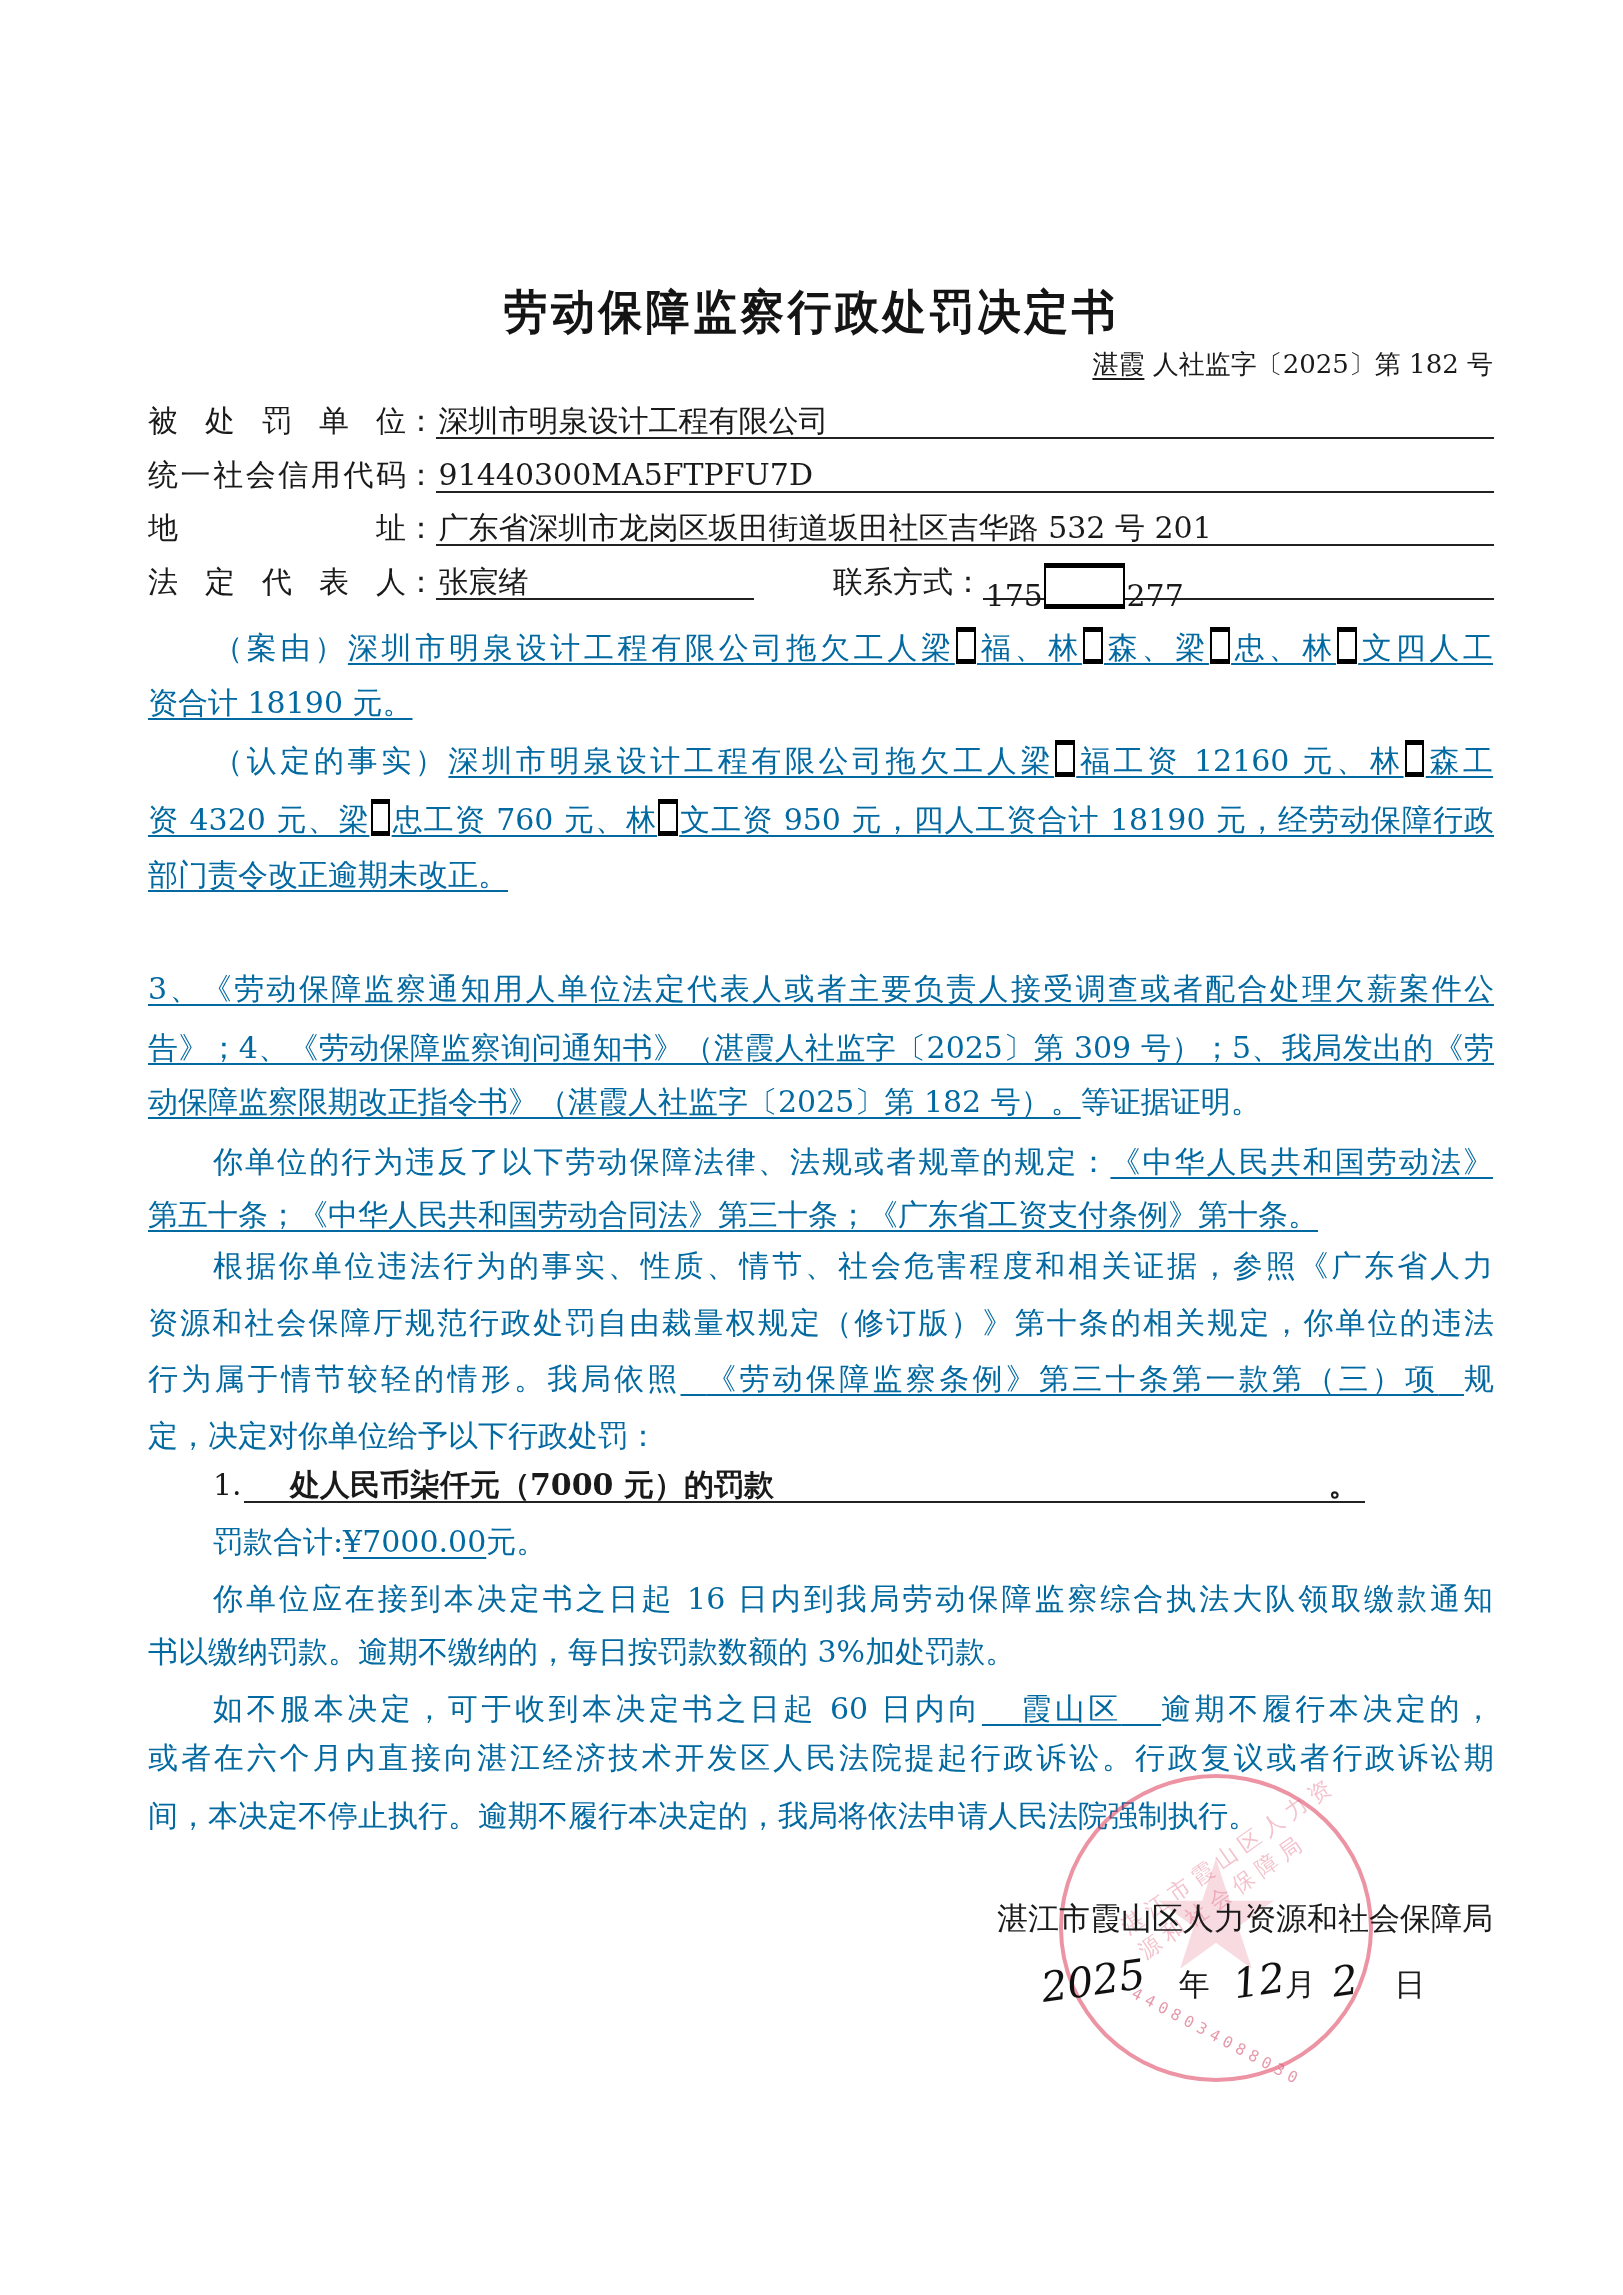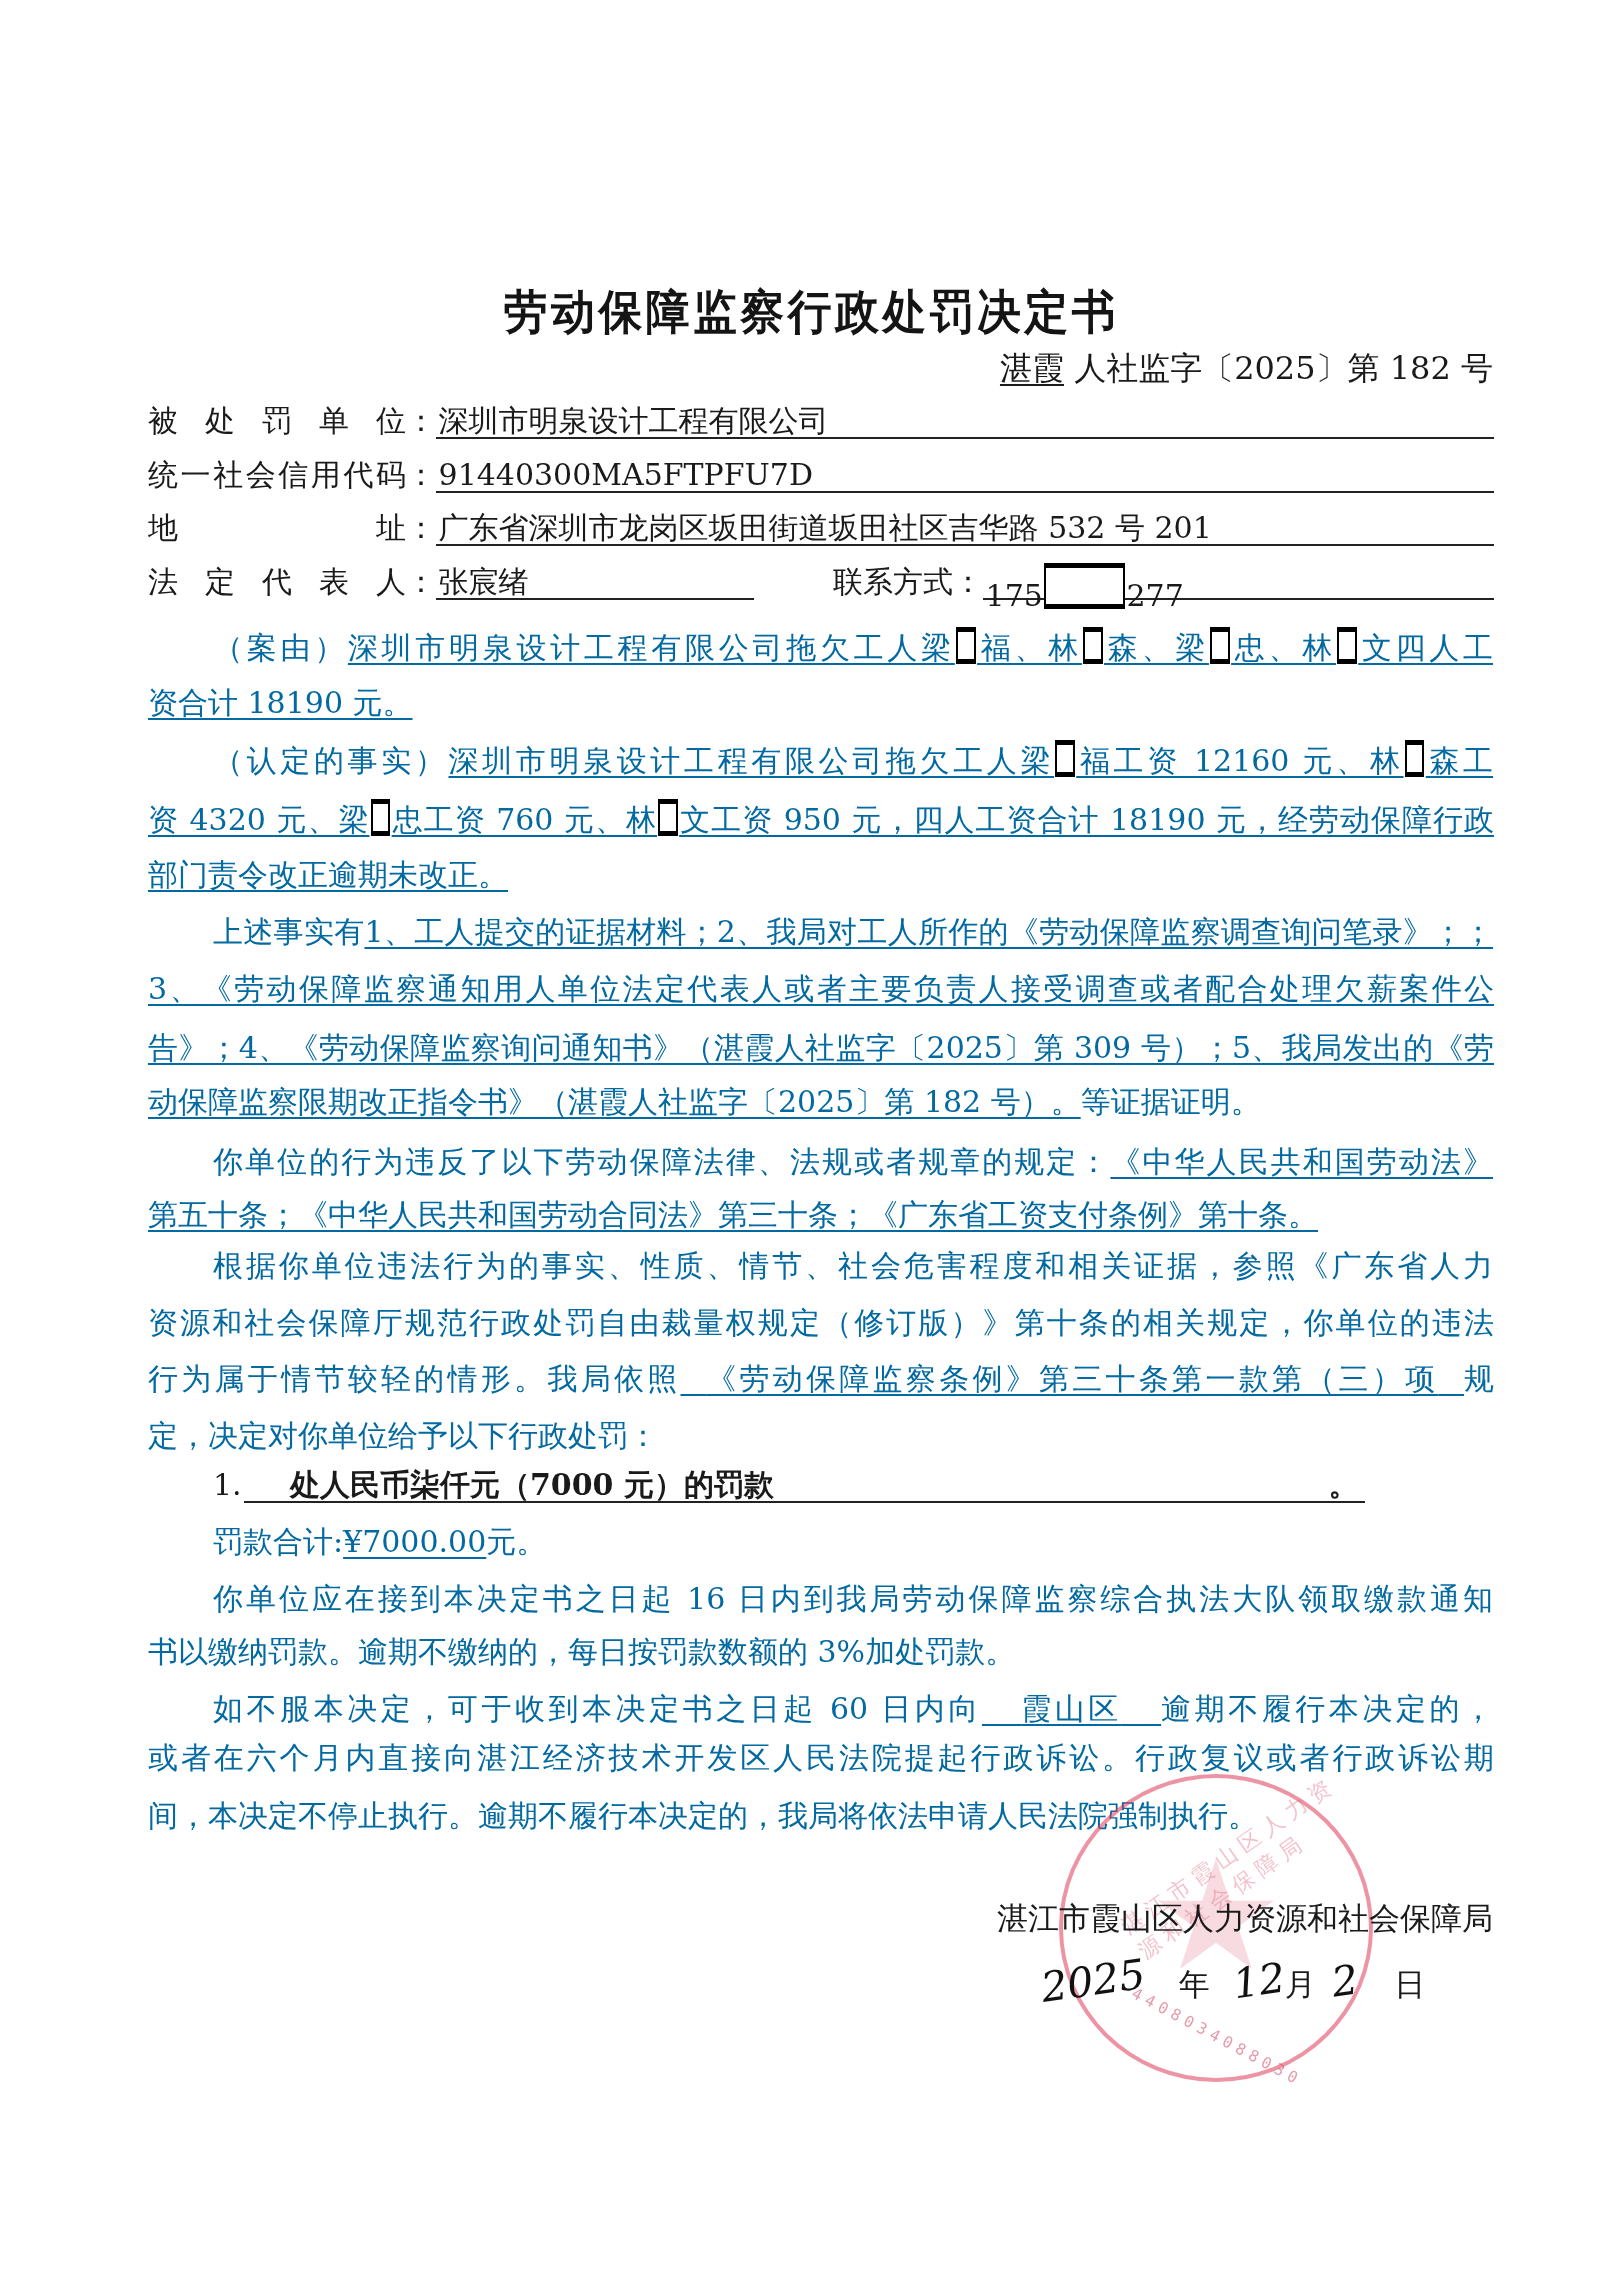--- a/index.html
+++ b/index.html
@@ -10,21 +10,21 @@
   }
   .page { position: absolute; left: 0; top: 0; width: 1623px; height: 1707px; background: #fff; }
 
   .title {
     position: absolute; left: 0; width: 1623px; top: 281px;
     text-align: center; font-family: "DejaVu Sans", "Liberation Sans", sans-serif;
     font-size: 47px; font-weight: bold; letter-spacing: 3.9px; color: #141414;
     transform: scaleX(0.93);
   }
   .docno {
-    position: absolute; right: 130px; top: 347px; font-size: 32px; color: #1a1a1a;
+    position: absolute; right: 130px; top: 347px; font-size: 26px; color: #1a1a1a;
     white-space: nowrap;
   }
   .u { text-decoration: underline; text-decoration-thickness: 2px; text-underline-offset: 5.2px; }
 
   .line {
     position: absolute; left: 148px; width: 1346px; height: 37px;
     font-size: 30px; line-height: 37px; white-space: nowrap; color: #1a1a1a;
   }
   .fieldrow { display: flex; align-items: flex-end; }
   .flabel { display: inline-flex; justify-content: space-between; width: 288px; }
@@ -151,23 +151,20 @@
   <div class="body-line indent" style="top:740px;">
     <span>（认定的事实）</span><span class="u"><span>深圳市明泉设计工程有限公司拖欠工人梁</span><span class="redact"></span><span>福工资 12160 元、林</span><span class="redact"></span><span>森工</span></span>
   </div>
   <div class="body-line" style="top:799px;">
     <span class="u"><span>资 4320 元、梁</span><span class="redact"></span><span>忠工资 760 元、林</span><span class="redact"></span><span>文工资 950 元，四人工资合计 18190 元，经劳动保障行政</span></span>
   </div>
   <div class="body-line short" style="top:855px;">
     <span class="u">部门责令改正逾期未改正。</span>
   </div>
 
-  <div class="body-line indent" style="top:912px;">
-    <span>上述事实有</span><span class="u">1、工人提交的证据材料；2、我局对工人所作的《劳动保障监察调查询问笔录》；；</span>
-  </div>
   <div class="body-line" style="top:969px;">
     <span class="u">3、《劳动保障监察通知用人单位法定代表人或者主要负责人接受调查或者配合处理欠薪案件公</span>
   </div>
   <div class="body-line" style="top:1028px;">
     <span class="u">告》；4、《劳动保障监察询问通知书》（湛霞人社监字〔2025〕第 309 号）；5、我局发出的《劳</span>
   </div>
   <div class="body-line short" style="top:1082px;">
     <span class="u">动保障监察限期改正指令书》（湛霞人社监字〔2025〕第 182 号）。</span><span>等证据证明。</span>
   </div>
 

